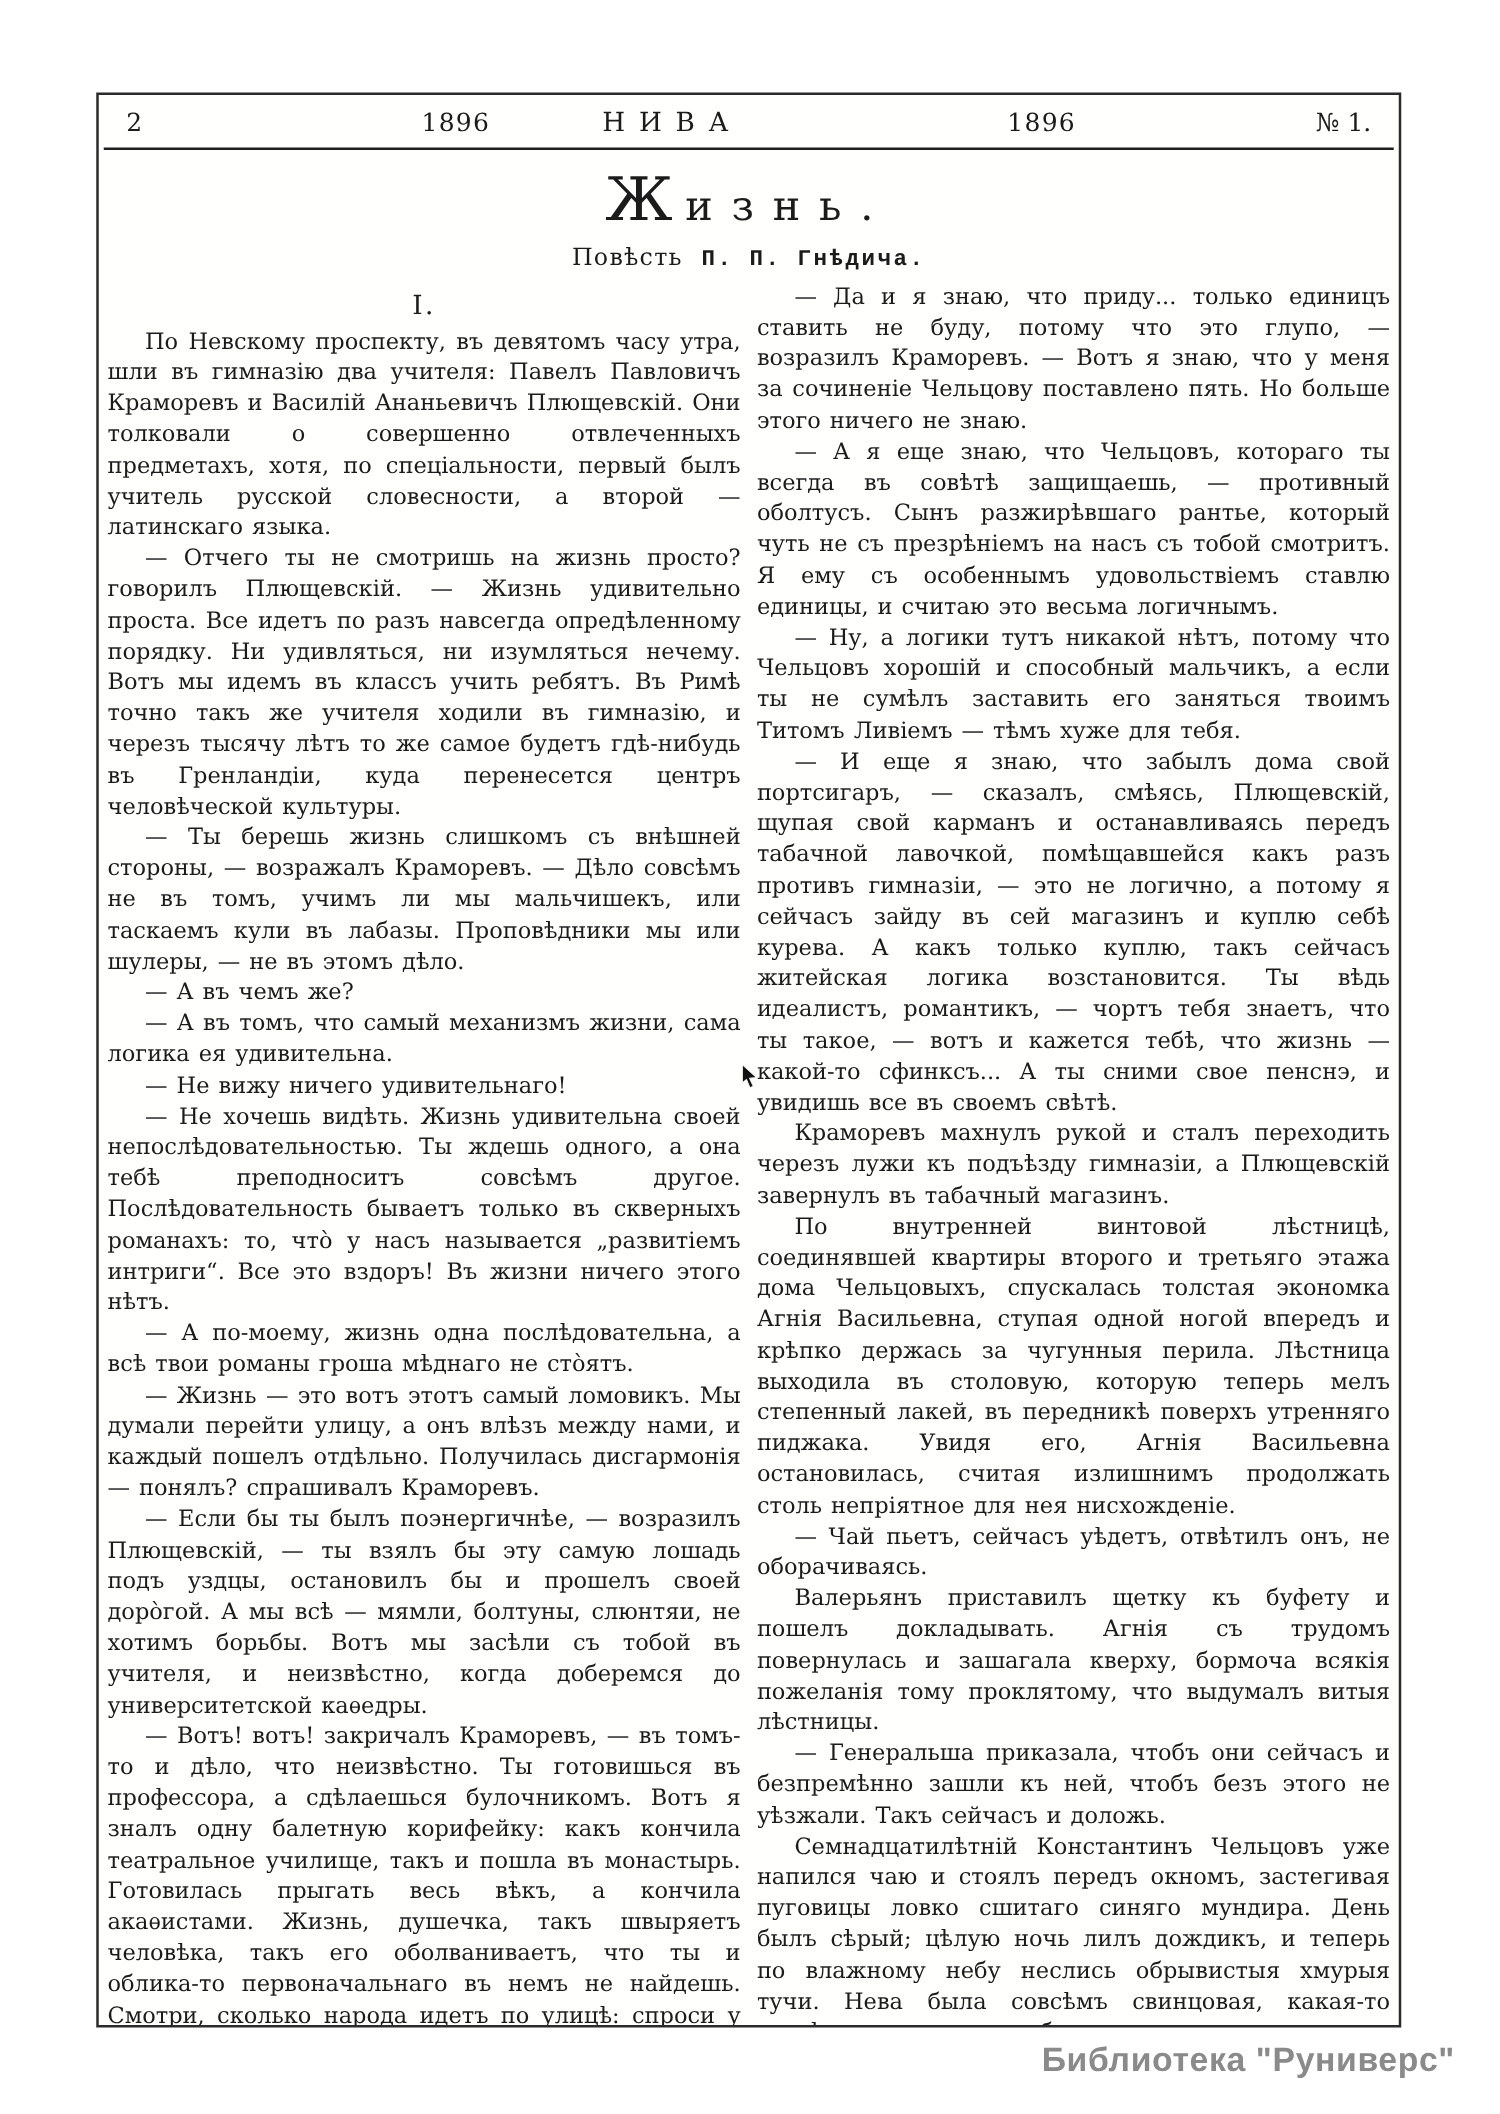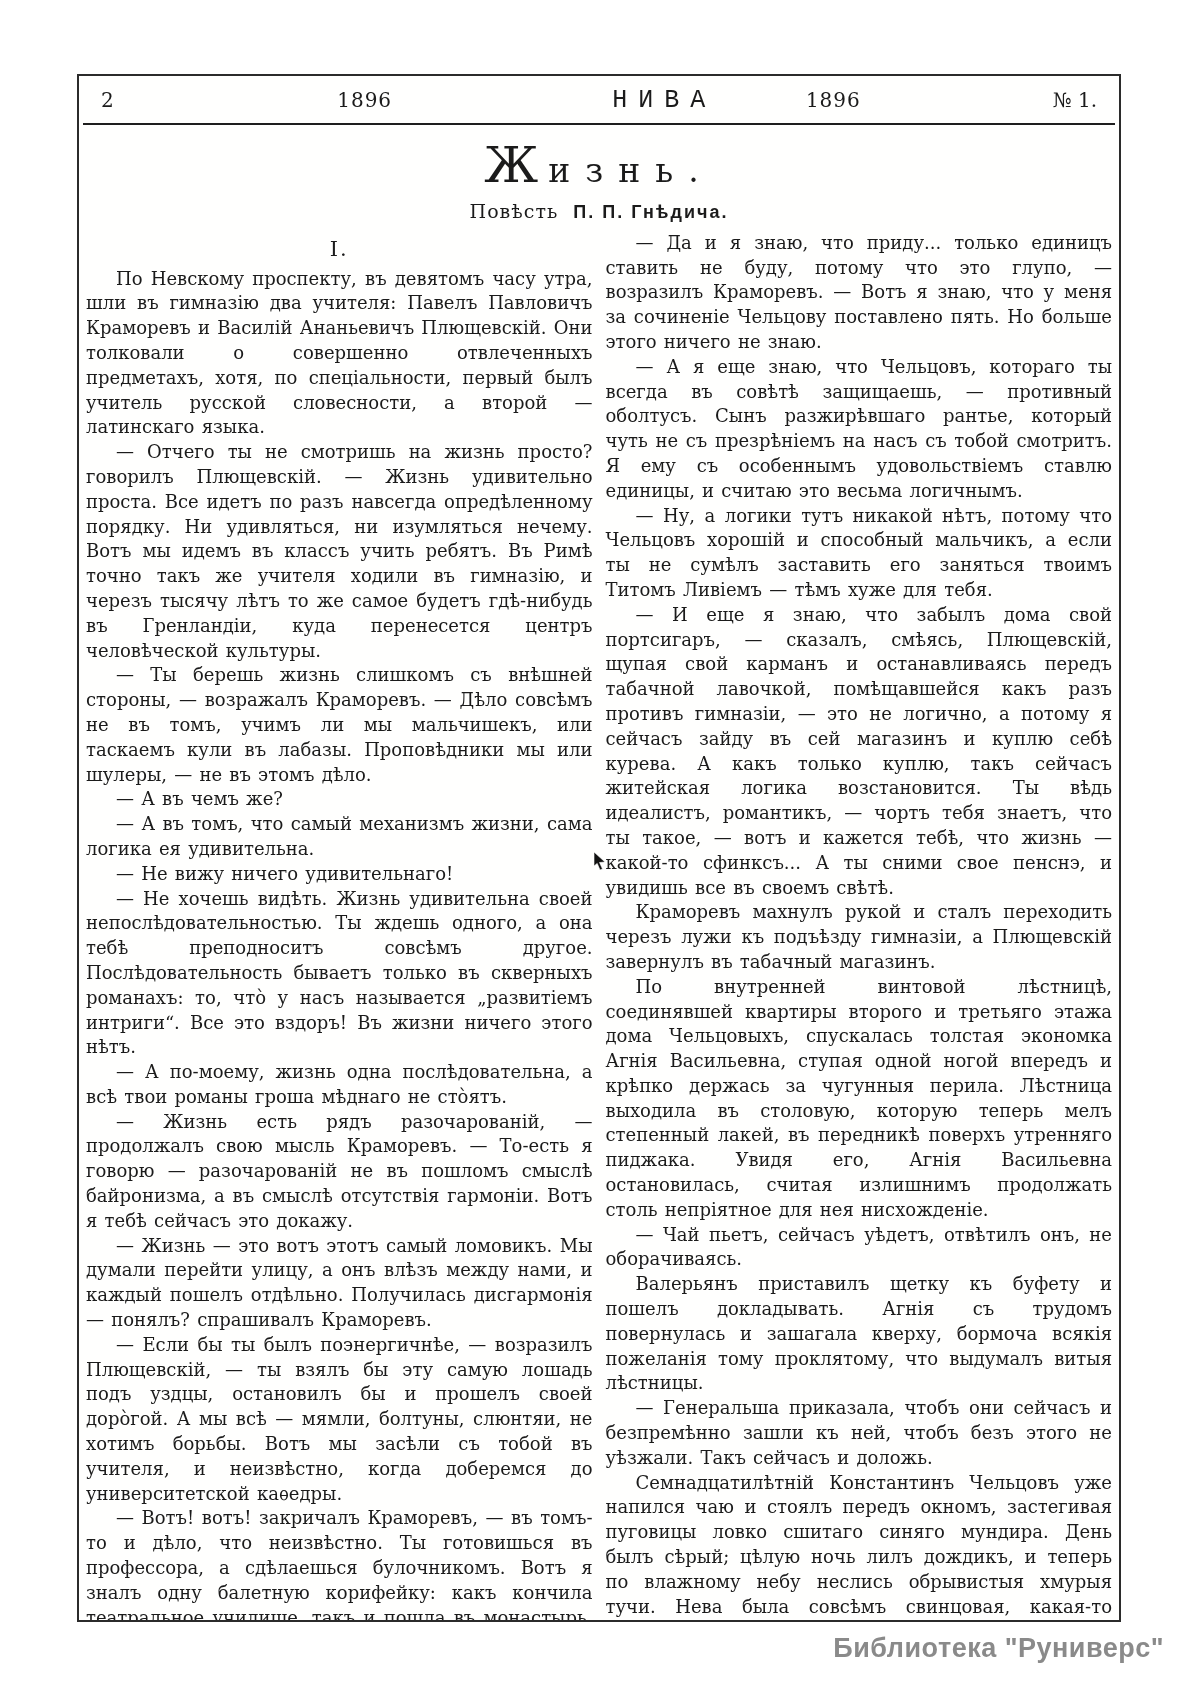--- a/index.html
+++ b/index.html
@@ -26,21 +26,21 @@
   }
   .header-row {
     display: grid;
     grid-template-columns: 1fr 1.6fr 1.6fr 1.6fr 1fr;
     align-items: baseline;
     padding: 10px 22px 8px 22px;
     font-size: 20px;
   }
   .header-row .h-left  { text-align: left; }
   .header-row .h-cell  { text-align: center; letter-spacing: 1px; }
-  .header-row .h-title { text-align: right; letter-spacing: 11px; font-size: 25px; font-family: Liberation Mono, monospace; }
+  .header-row .h-title { text-align: left; letter-spacing: 11px; font-size: 21px; }
   .header-row .h-right { text-align: right; }
   .header-rule {
     border-bottom: 2px solid #1e1e1e;
     margin: 0 4px;
   }
   .title-block {
     text-align: center;
     margin-top: 14px;
   }
   .story-title {
@@ -52,21 +52,21 @@
     font-size: 48px;
     letter-spacing: 10px;
   }
   .byline {
     margin-top: 8px;
     font-size: 19px;
     letter-spacing: 1px;
   }
   .byline .author {
     font-weight: bold;
-    font-family: Liberation Sans, sans-serif;
+    font-family: Liberation Mono, monospace;
     font-size: 18px;
     letter-spacing: 2px;
     margin-left: 8px;
   }
   .columns {
     display: flex;
     gap: 13px;
     padding: 2px 7px 0 7px;
     margin-top: 6px;
   }
@@ -134,21 +134,20 @@
     <div class="col">
         <div class="section-heading">I.</div>
         <p class="para">По Невскому проспекту, въ девятомъ часу утра, шли въ гимназію два учителя: Павелъ Павловичъ Краморевъ и Василій Ананьевичъ Плющевскій. Они толковали о совершенно отвлеченныхъ предметахъ, хотя, по спеціальности, первый былъ учитель русской словесности, а второй — латинскаго языка.</p>
         <p class="para">— Отчего ты не смотришь на жизнь просто? говорилъ Плющевскій. — Жизнь удивительно проста. Все идетъ по разъ навсегда опредѣленному порядку. Ни удивляться, ни изумляться нечему. Вотъ мы идемъ въ классъ учить ребятъ. Въ Римѣ точно такъ же учителя ходили въ гимназію, и черезъ тысячу лѣтъ то же самое будетъ гдѣ-нибудь въ Гренландіи, куда перенесется центръ человѣческой культуры.</p>
         <p class="para">— Ты берешь жизнь слишкомъ съ внѣшней стороны, — возражалъ Краморевъ. — Дѣло совсѣмъ не въ томъ, учимъ ли мы мальчишекъ, или таскаемъ кули въ лабазы. Проповѣдники мы или шулеры, — не въ этомъ дѣло.</p>
         <p class="para">— А въ чемъ же?</p>
         <p class="para">— А въ томъ, что самый механизмъ жизни, сама логика ея удивительна.</p>
         <p class="para">— Не вижу ничего удивительнаго!</p>
         <p class="para">— Не хочешь видѣть. Жизнь удивительна своей непослѣдовательностью. Ты ждешь одного, а она тебѣ преподноситъ совсѣмъ другое. Послѣдовательность бываетъ только въ скверныхъ романахъ: то, что̀ у насъ называется „развитіемъ интриги“. Все это вздоръ! Въ жизни ничего этого нѣтъ.</p>
         <p class="para">— А по-моему, жизнь одна послѣдовательна, а всѣ твои романы гроша мѣднаго не сто̀ятъ.</p>
-        <p class="para">— Жизнь есть рядъ разочарованій, — продолжалъ свою мысль Краморевъ. — То-есть я говорю — разочарованій не въ пошломъ смыслѣ байронизма, а въ смыслѣ отсутствія гармоніи. Вотъ я тебѣ сейчасъ это докажу.</p>
         <p class="para">— Жизнь — это вотъ этотъ самый ломовикъ. Мы думали перейти улицу, а онъ влѣзъ между нами, и каждый пошелъ отдѣльно. Получилась дисгармонія — понялъ? спрашивалъ Краморевъ.</p>
         <p class="para">— Если бы ты былъ поэнергичнѣе, — возразилъ Плющевскій, — ты взялъ бы эту самую лошадь подъ уздцы, остановилъ бы и прошелъ своей доро̀гой. А мы всѣ — мямли, болтуны, слюнтяи, не хотимъ борьбы. Вотъ мы засѣли съ тобой въ учителя, и неизвѣстно, когда доберемся до университетской каѳедры.</p>
         <p class="para">— Вотъ! вотъ! закричалъ Краморевъ, — въ томъ-то и дѣло, что неизвѣстно. Ты готовишься въ профессора, а сдѣлаешься булочникомъ. Вотъ я зналъ одну балетную корифейку: какъ кончила театральное училище, такъ и пошла въ монастырь. Готовилась прыгать весь вѣкъ, а кончила акаѳистами. Жизнь, душечка, такъ швыряетъ человѣка, такъ его оболваниваетъ, что ты и облика-то первоначальнаго въ немъ не найдешь. Смотри, сколько народа идетъ по улицѣ: спроси у каждаго изъ нихъ, — думалъ ли кто, чѣмъ онъ будетъ? Изъ ста одинъ добился чего хотѣлъ; а девяносто девять на изнанку вывернуты. И противъ жизни ты не пойдешь. Сломитъ; завертитъ-завертитъ въ водоворотѣ, и фю-ютъ! только пятки замелькаютъ.</p>
       </div>
     <div class="col">
         <p class="para">— Да и я знаю, что приду... только единицъ ставить не буду, потому что это глупо, — возразилъ Краморевъ. — Вотъ я знаю, что у меня за сочиненіе Чельцову поставлено пять. Но больше этого ничего не знаю.</p>
         <p class="para">— А я еще знаю, что Чельцовъ, котораго ты всегда въ совѣтѣ защищаешь, — противный оболтусъ. Сынъ разжирѣвшаго рантье, который чуть не съ презрѣніемъ на насъ съ тобой смотритъ. Я ему съ особеннымъ удовольствіемъ ставлю единицы, и считаю это весьма логичнымъ.</p>
         <p class="para">— Ну, а логики тутъ никакой нѣтъ, потому что Чельцовъ хорошій и способный мальчикъ, а если ты не сумѣлъ заставить его заняться твоимъ Титомъ Ливіемъ — тѣмъ хуже для тебя.</p>
         <p class="para">— И еще я знаю, что забылъ дома свой портсигаръ, — сказалъ, смѣясь, Плющевскій, щупая свой карманъ и останавливаясь передъ табачной лавочкой, помѣщавшейся какъ разъ противъ гимназіи, — это не логично, а потому я сейчасъ зайду въ сей магазинъ и куплю себѣ курева. А какъ только куплю, такъ сейчасъ житейская логика возстановится. Ты вѣдь идеалистъ, романтикъ, — чортъ тебя знаетъ, что ты такое, — вотъ и кажется тебѣ, что жизнь — какой-то сфинксъ... А ты сними свое пенснэ, и увидишь все въ своемъ свѣтѣ.</p>
         <p class="para">Краморевъ махнулъ рукой и сталъ переходить черезъ лужи къ подъѣзду гимназіи, а Плющевскій завернулъ въ табачный магазинъ.</p>

